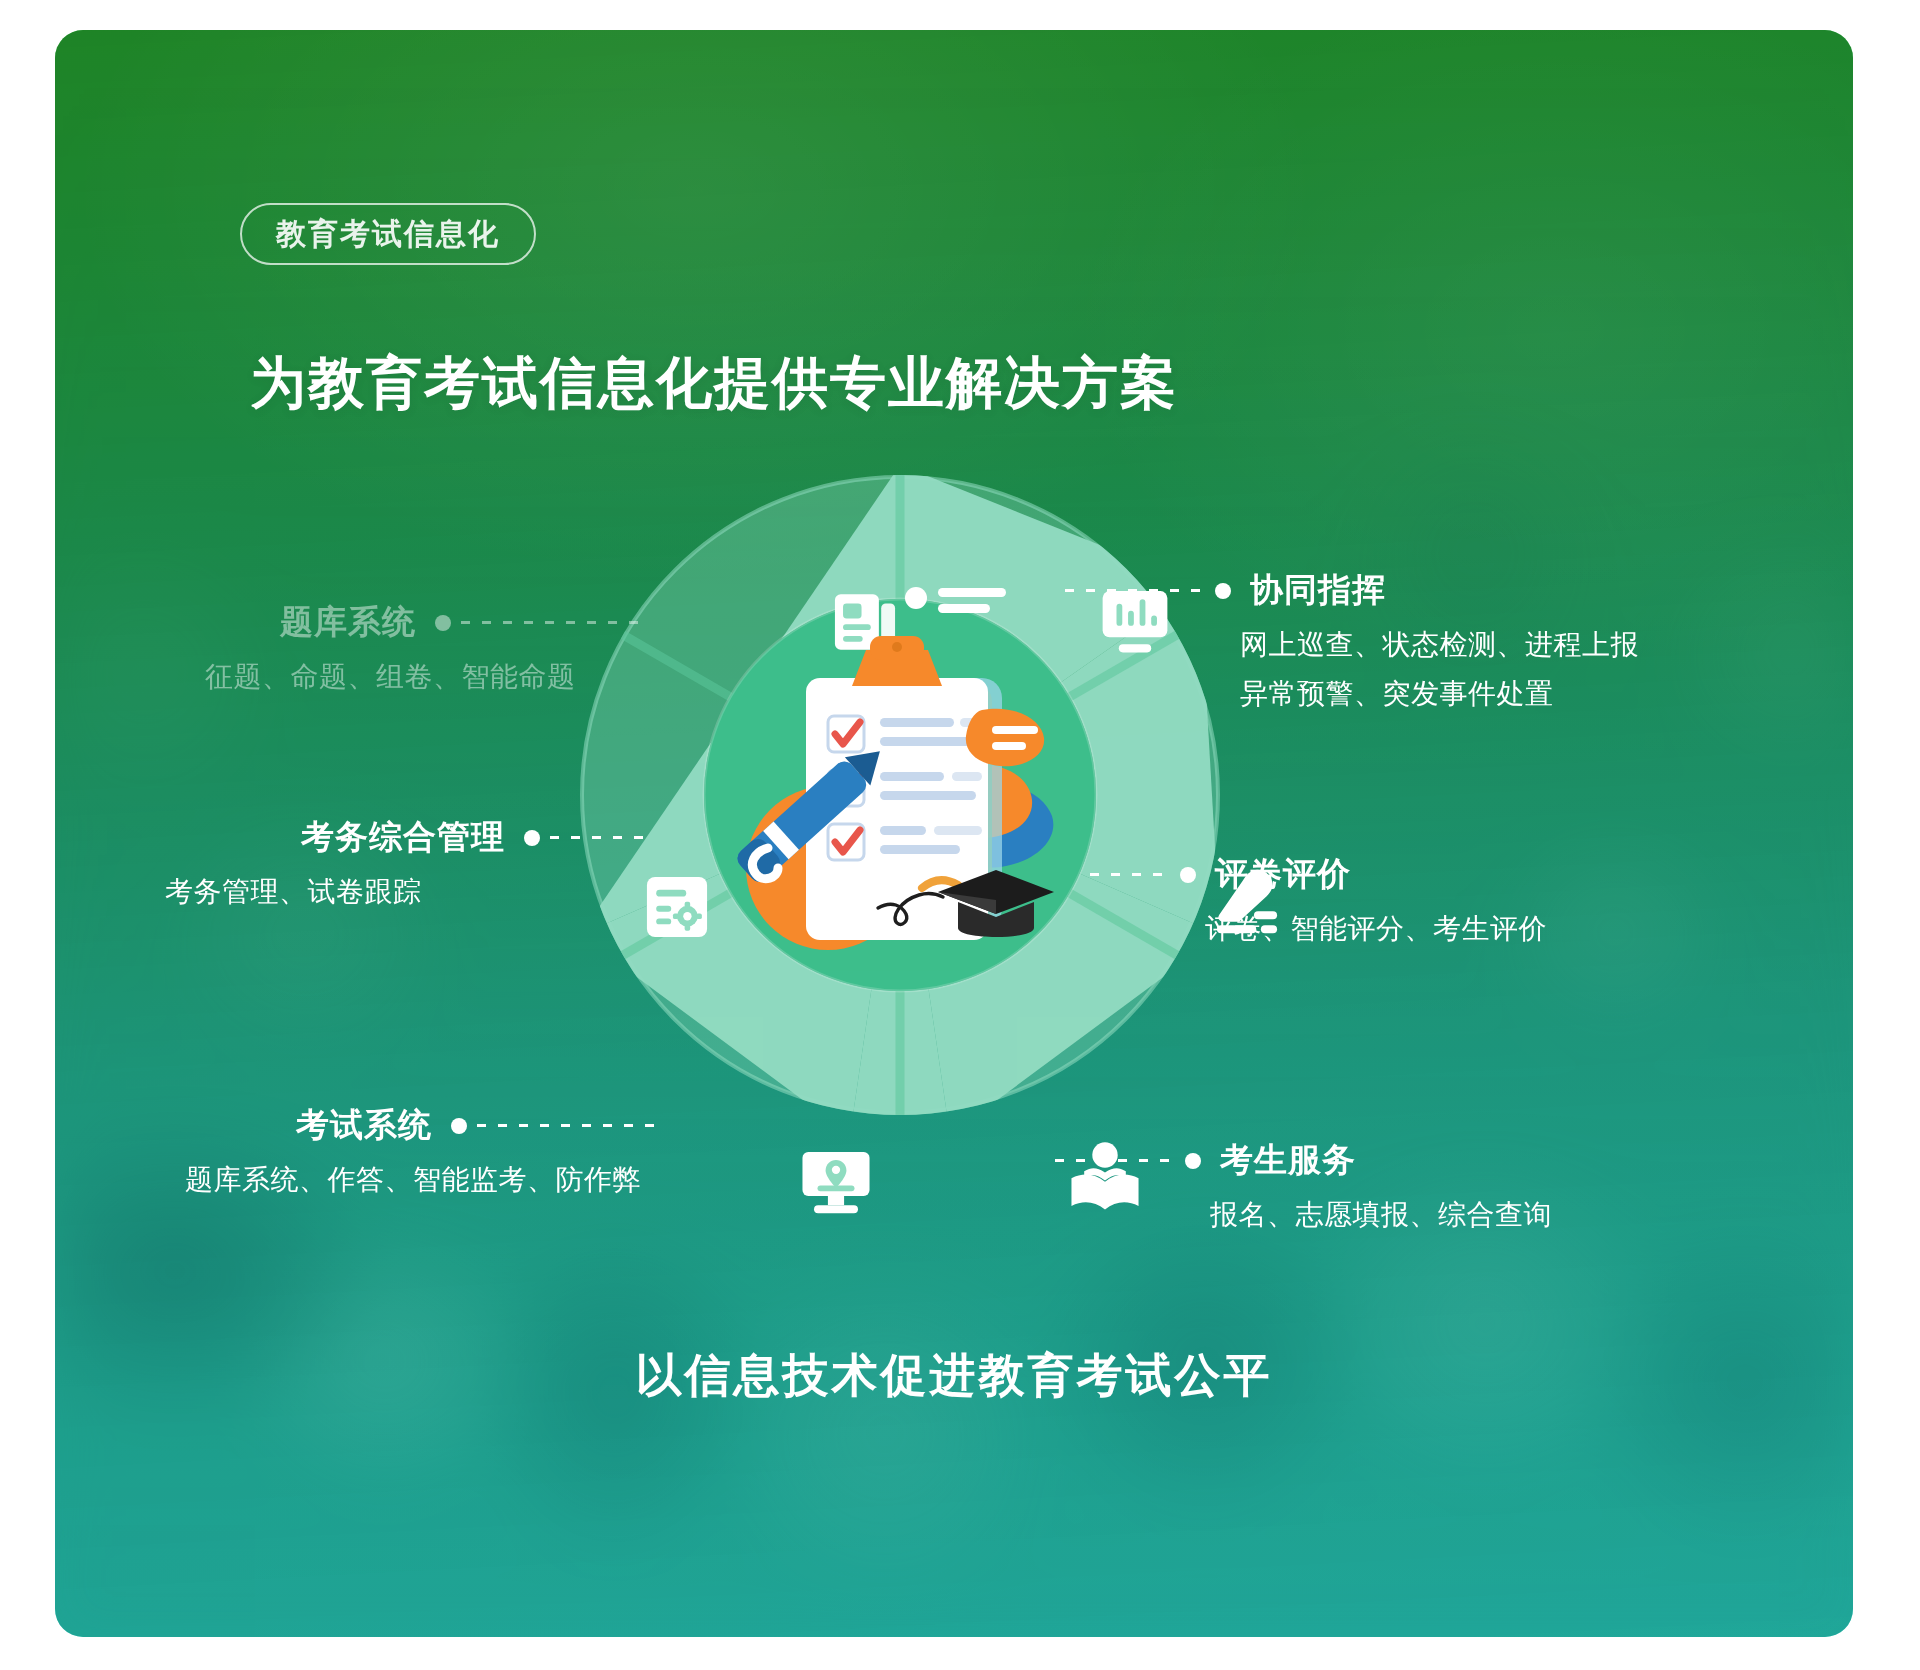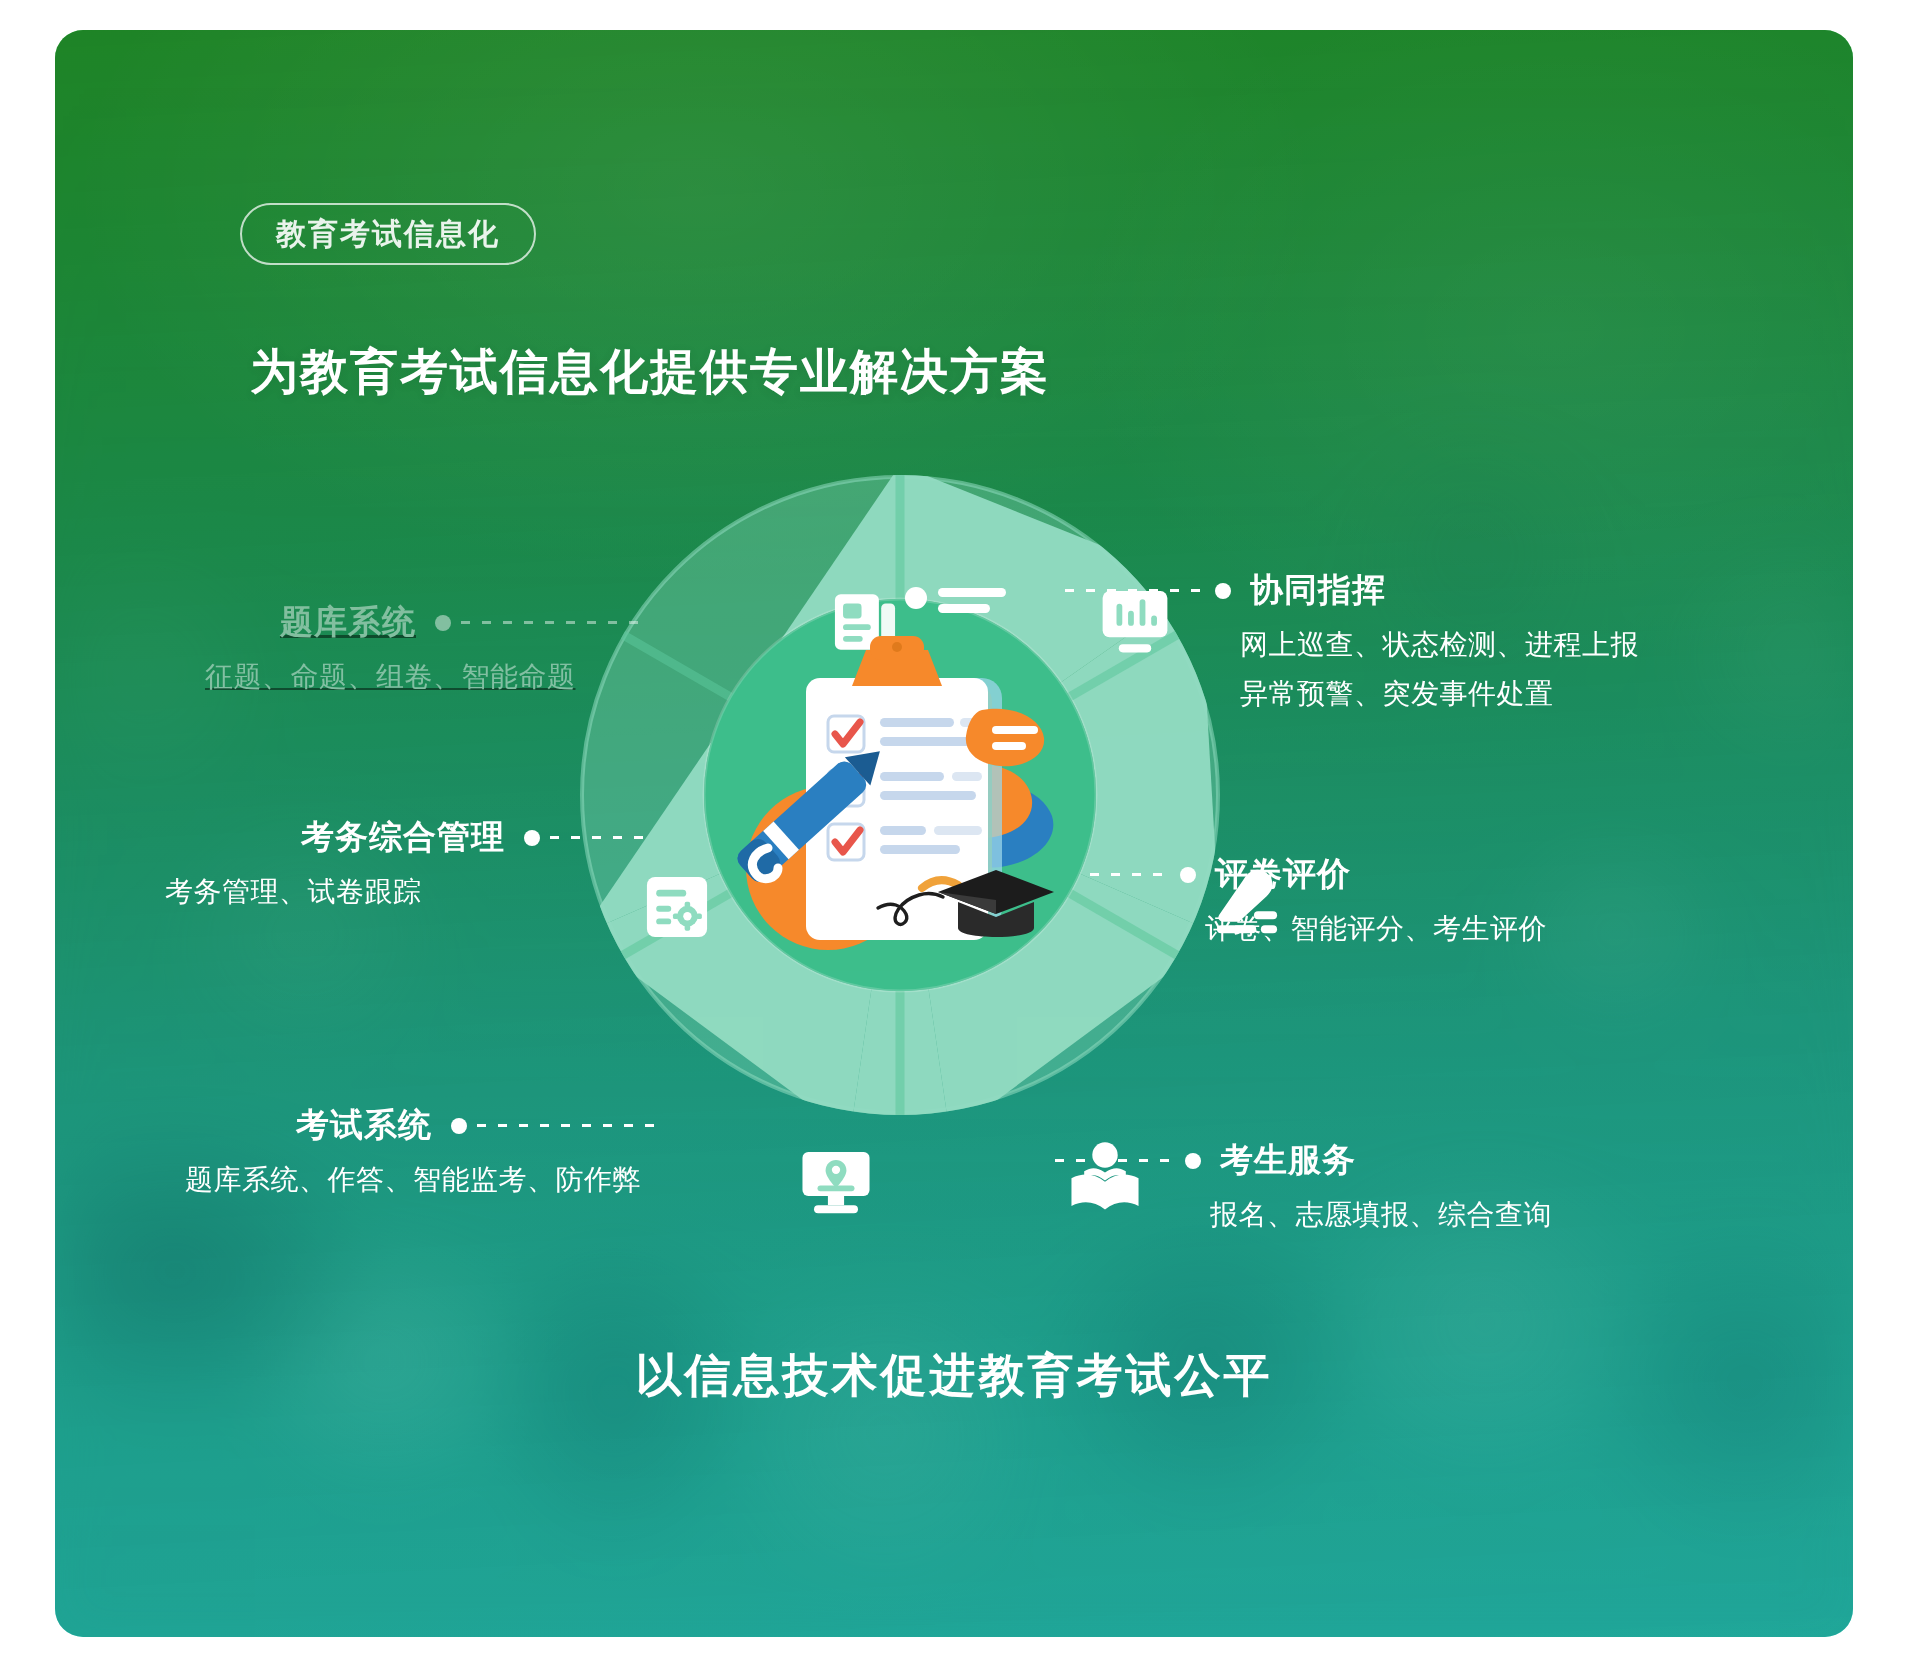--- a/index.html
+++ b/index.html
@@ -57,21 +57,21 @@
     position:absolute;left:185px;top:173px;
     height:58px;padding:0 34px;
     display:flex;align-items:center;
     border:2px solid rgba(255,255,255,.72);
     border-radius:34px;
     color:rgba(255,255,255,.90);
     font-size:30px;font-weight:bold;letter-spacing:2px;
   }
   #headline{
     position:absolute;left:195px;top:278px;
-    color:#ffffff;font-size:48px;font-weight:bold;
+    color:#ffffff;font-size:56px;font-weight:bold;
     letter-spacing:2px;white-space:nowrap;
     text-shadow:0 2px 10px rgba(0,60,40,.10);
   }
 
   
   #wheel-wrap{position:absolute;left:0;top:0;width:1810px;height:1607px;pointer-events:none;}
   #wheel{position:absolute;left:525px;top:445px;width:640px;height:640px;}
   #wheel svg{width:100%;height:100%;overflow:visible;}
 
   .seg-icon{position:absolute;width:74px;height:74px;}
@@ -104,21 +104,21 @@
   .callout.left .title{justify-content:flex-end;}
   .callout.left .title .dot{margin-left:19px;}
   .callout.left .title .dashline{margin-left:10px;}
   .callout.left .sub{text-align:left;}
 
   
   .callout.right .title .dot{margin-right:19px;}
   .callout.right .title .dashline{margin-right:10px;}
 
   
-  #callout-tiku{opacity:.45;text-decoration:underline;}
+  #callout-tiku{opacity:.45;}
 
   
   #tagline{
     position:absolute;left:0;right:0;top:1315px;
     text-align:center;color:#ffffff;
     font-size:46px;font-weight:bold;letter-spacing:3px;
   }
 </style>
 </head>
 <body>

